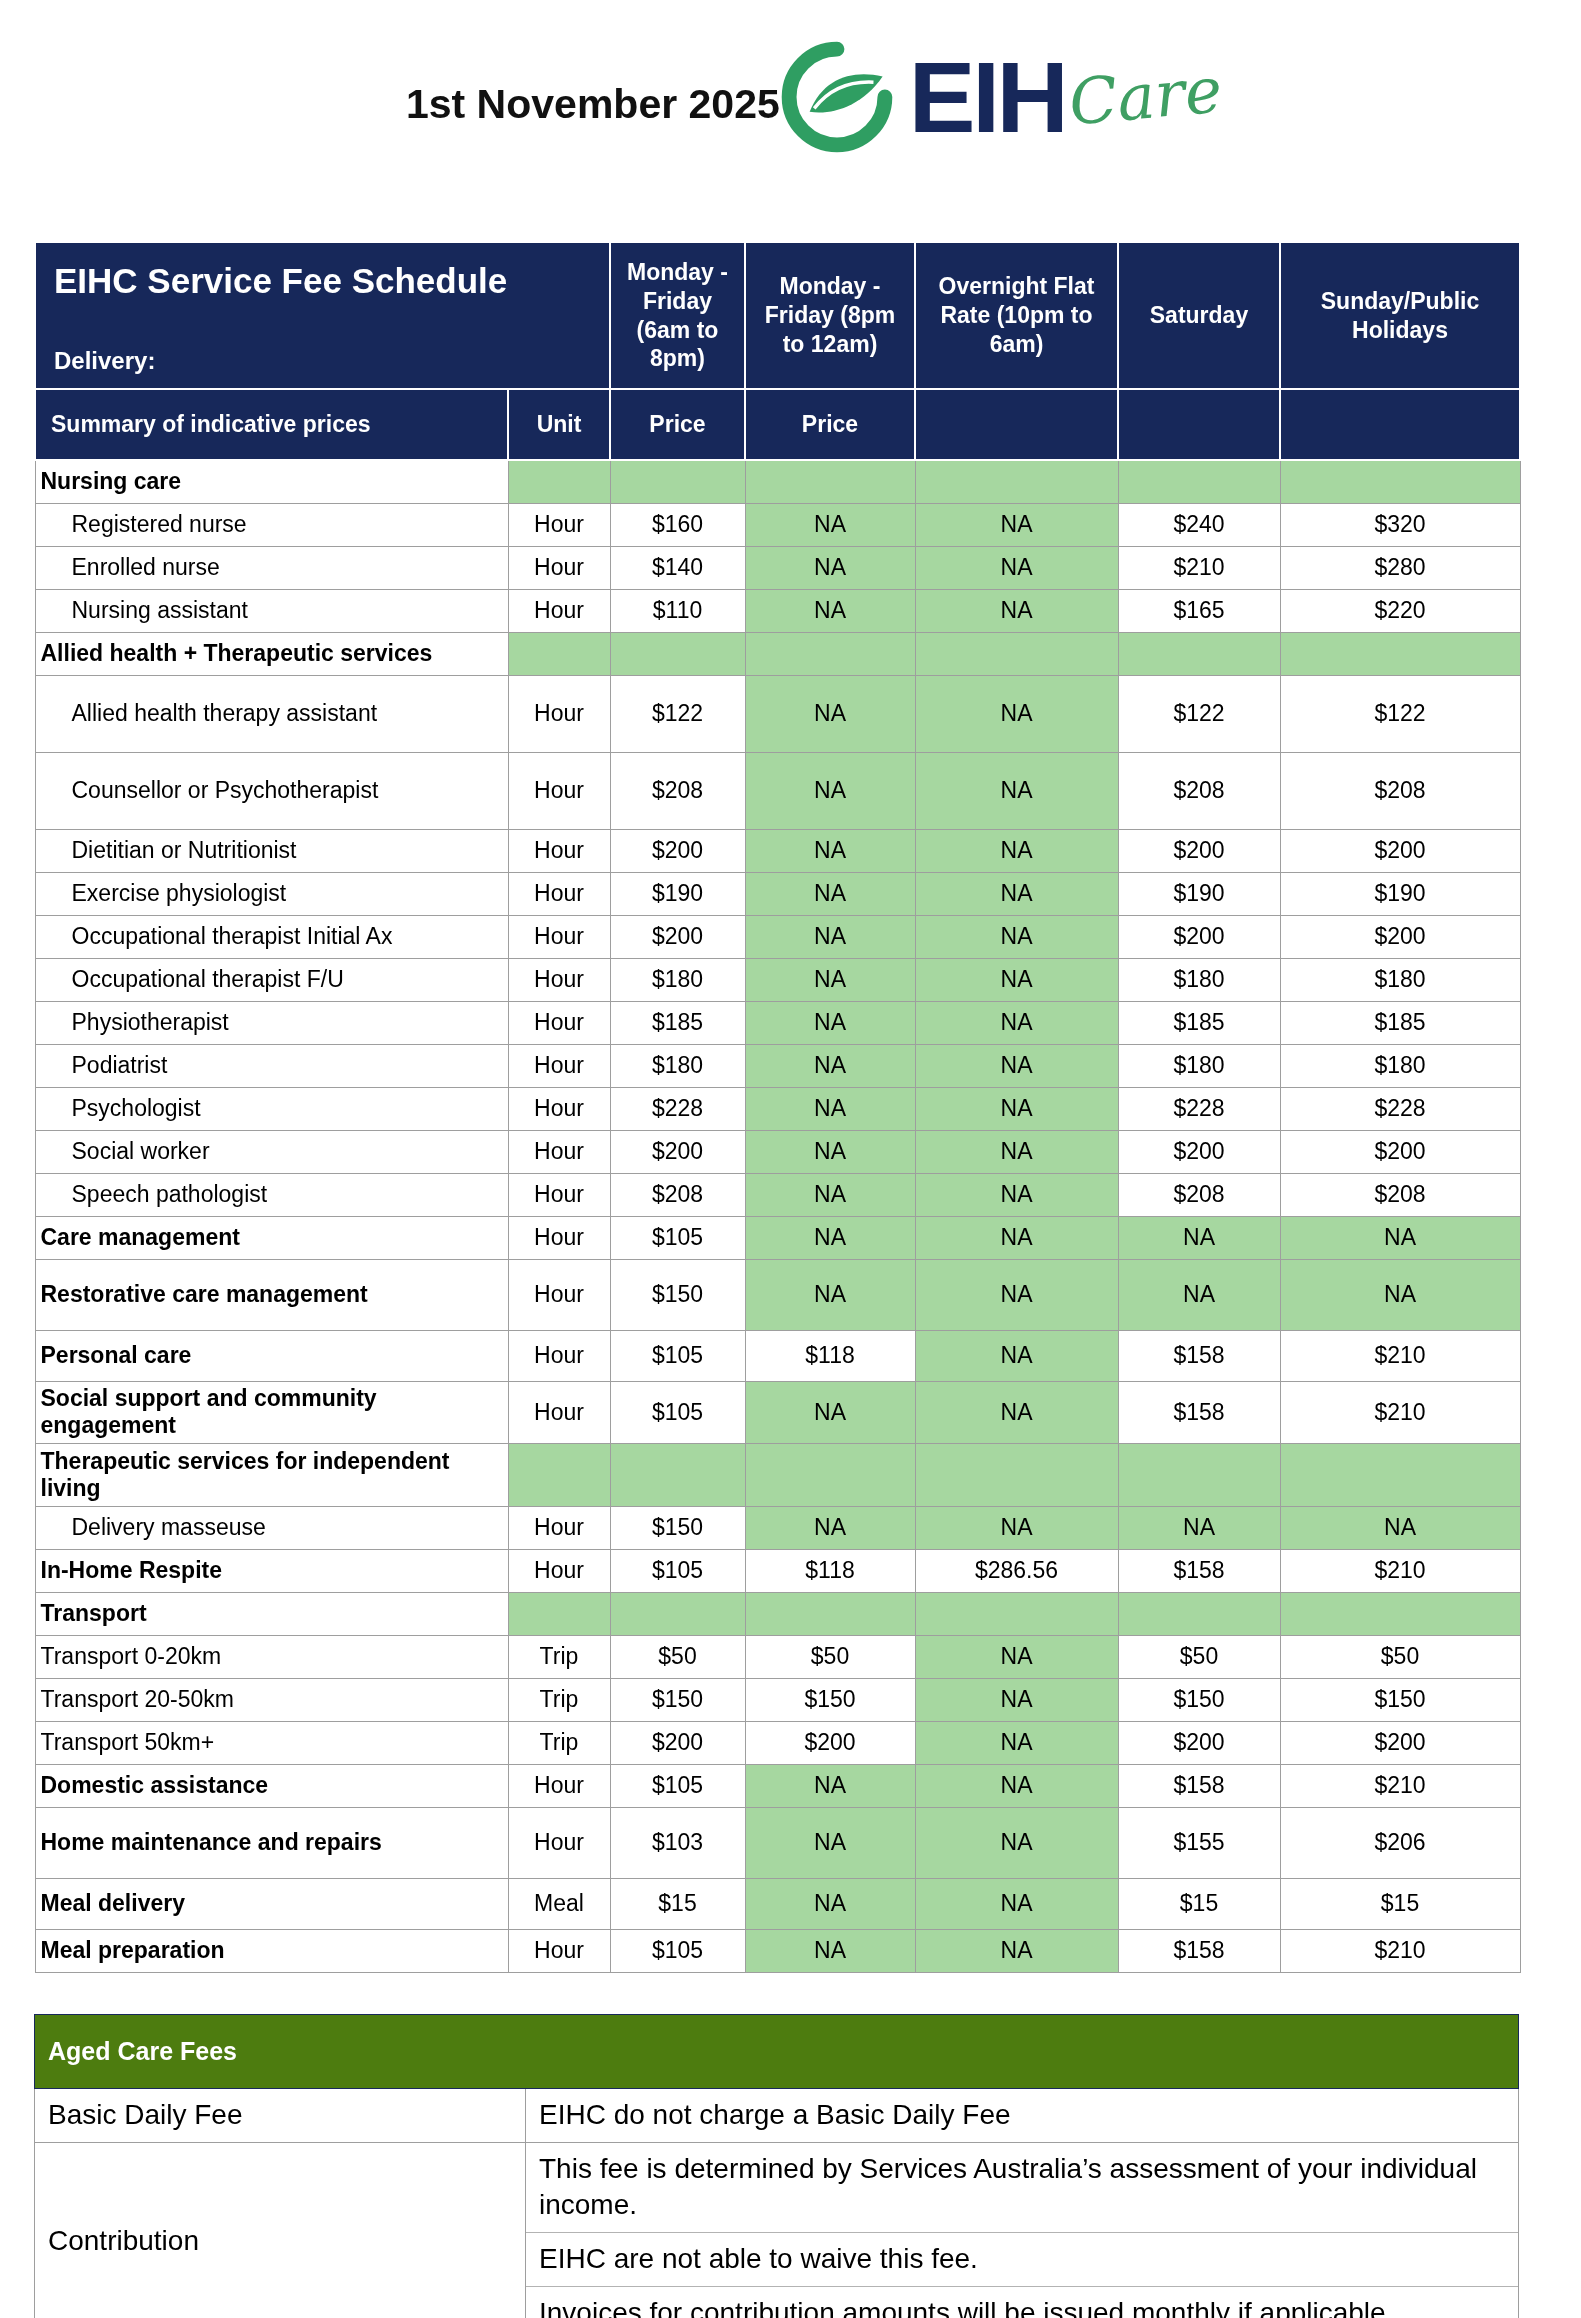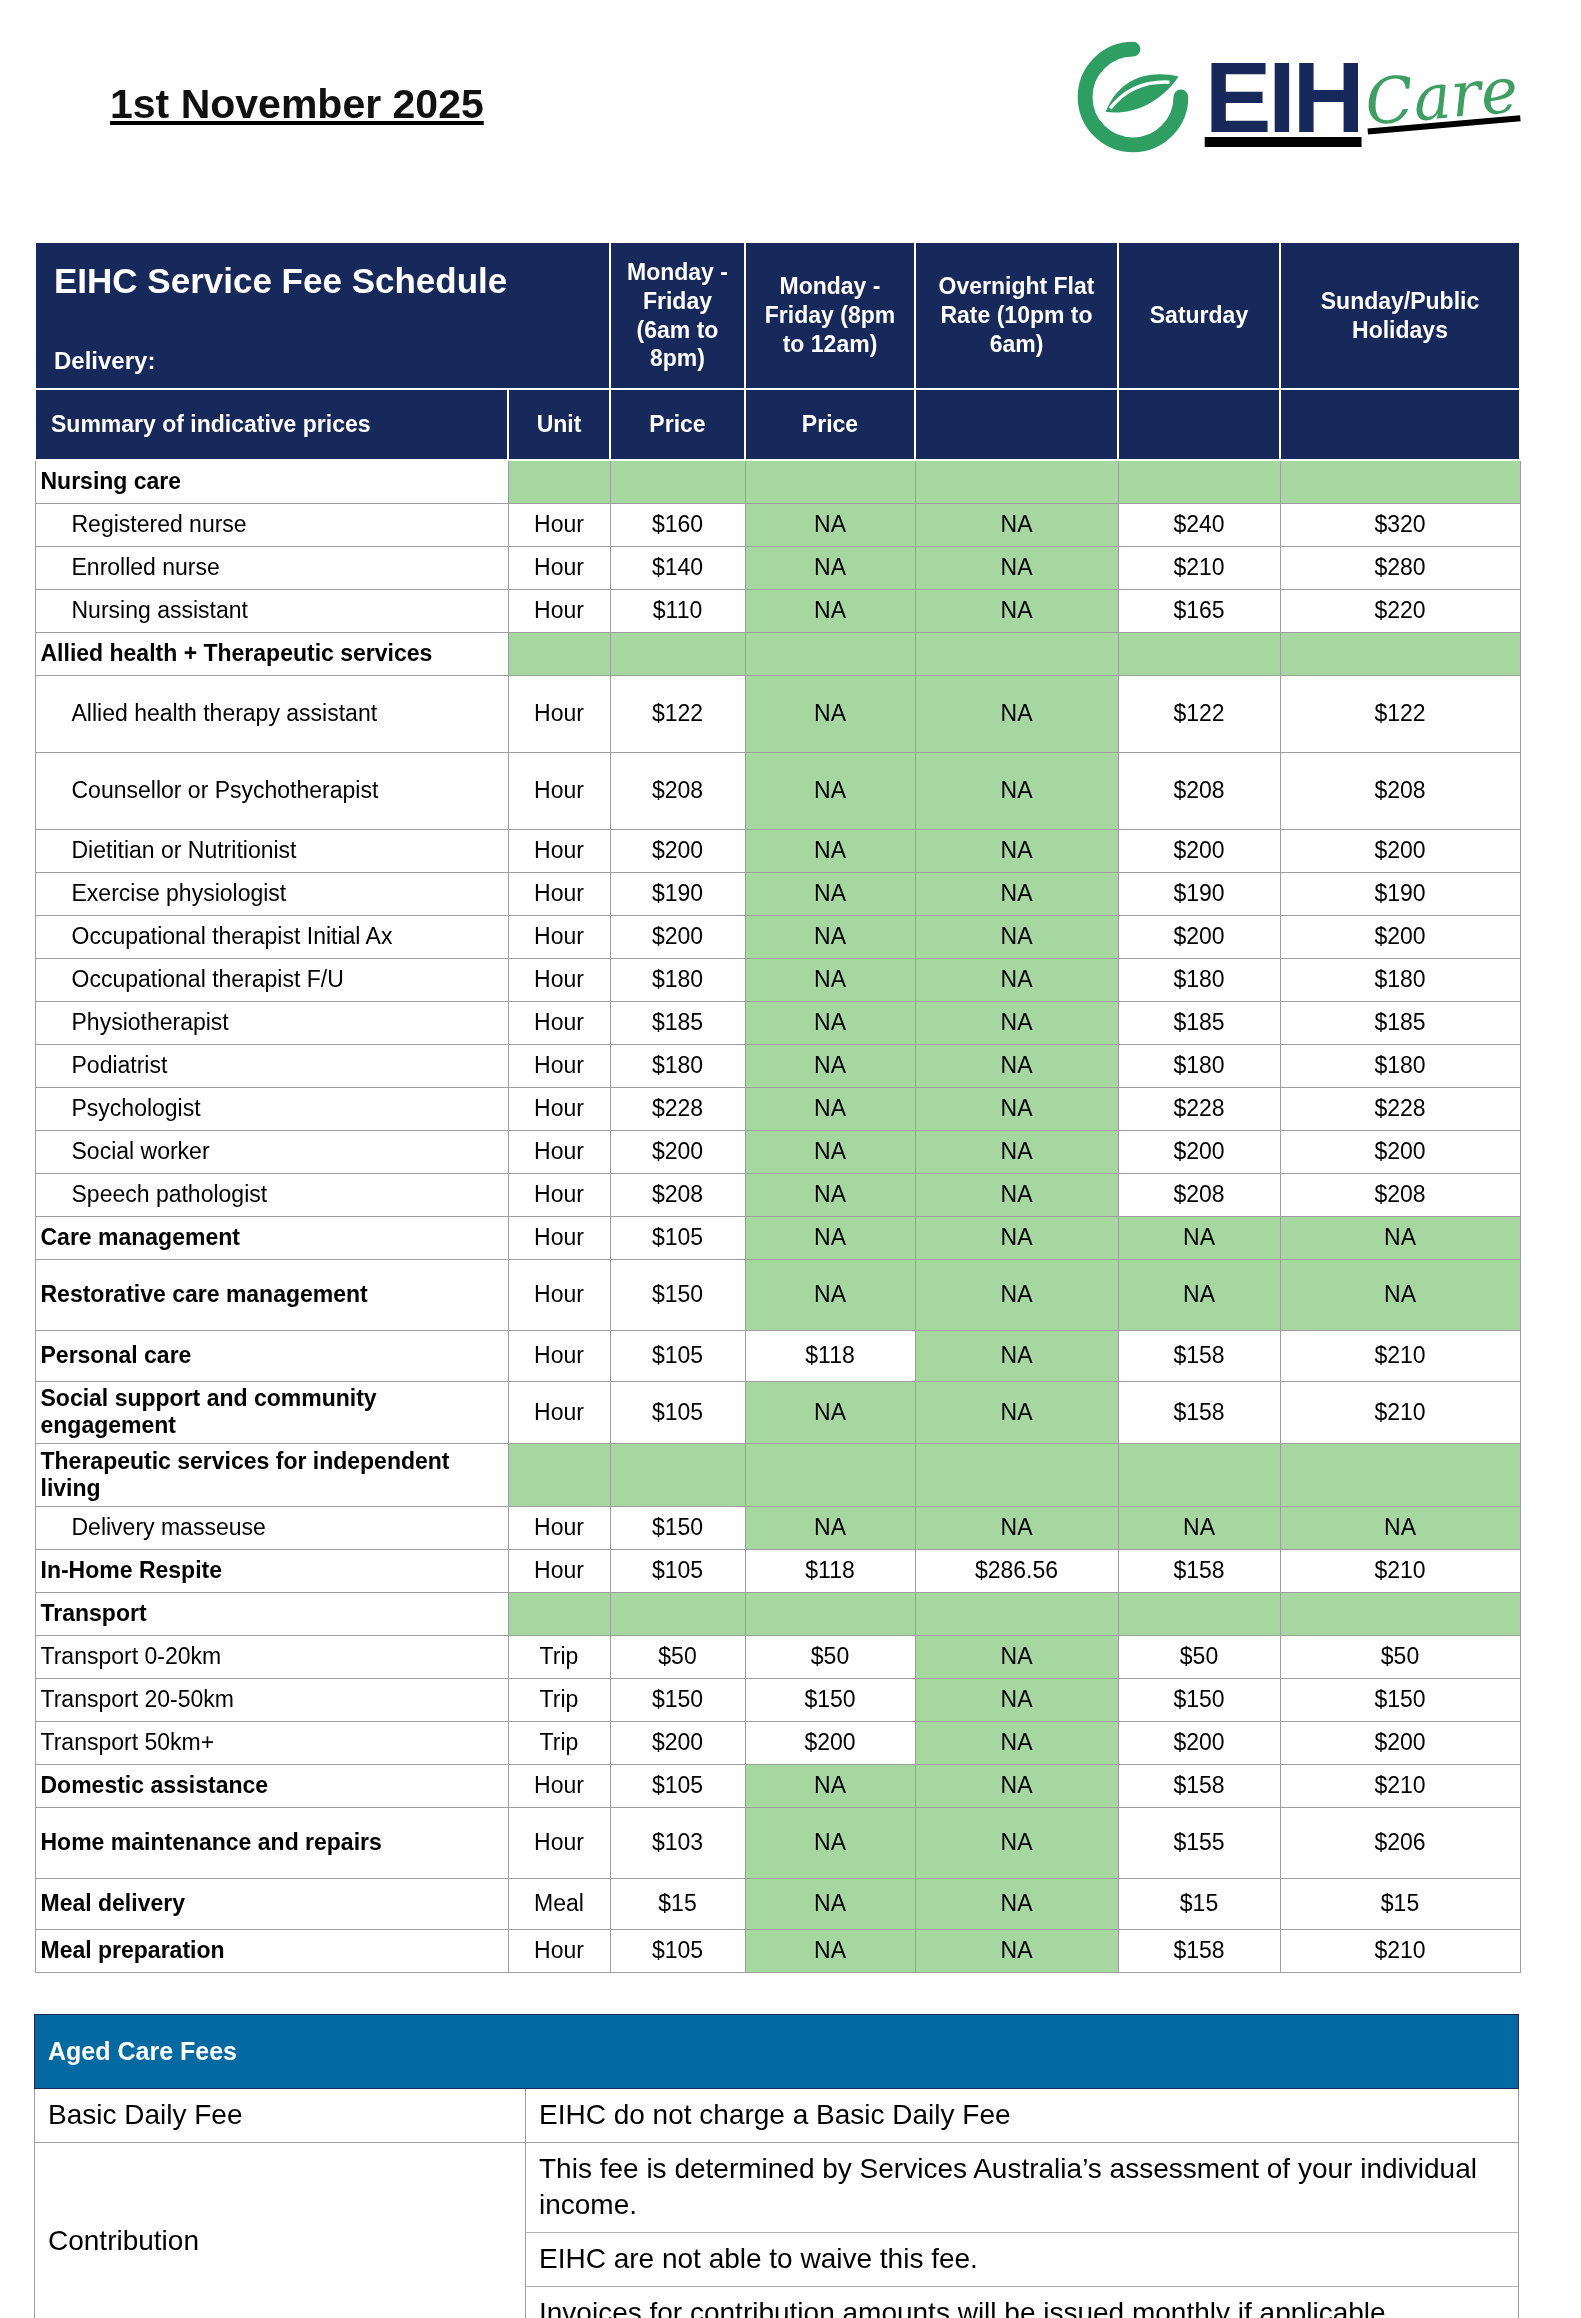--- a/index.html
+++ b/index.html
@@ -6,21 +6,21 @@
   html,body { background:#ffffff; }
   body {
     width:1581px; height:2319px; overflow:hidden;
     color:#000;
     font-family:"Liberation Sans","DejaVu Sans",sans-serif;
     position:relative;
   }
   .page { padding:33px 63px 0 34px; }
 
   
-  .top { display:flex; justify-content:space-between; align-items:flex-start; height:208px;text-decoration:underline; }
+  .top { display:flex; justify-content:center; align-items:flex-start; height:208px; }
   .date { margin:48px 0 0 76px; font-size:41px; font-weight:bold; color:#111; }
   .logo { display:flex; align-items:center; margin-top:6.6px; }
   .logo svg { width:114px; height:114px; }
   .logo-name {
     font-size:100px; font-weight:bold; color:#17285a;
     letter-spacing:-3.3px; margin-left:15px; line-height:1;
   }
   .logo-script {
     font-family:"DejaVu Serif",serif; font-style:italic;
     font-size:63px; color:#3f9f63; margin-left:3.3px; transform:rotate(-5deg);
@@ -59,21 +59,21 @@
   .fee tbody td.label.indent { padding-left:36px; }
   .fee tbody td.label.bold { font-weight:bold; }
   .fee tbody td.green { background:#a6d7a0; }
   .fee tbody tr.size-xl td { height:77px; }
   .fee tbody tr.size-lg td { height:71px; }
   .fee tbody tr.size-sm td { height:51px; }
 
   
   table.aged { border-collapse:collapse; width:1485px; margin-top:41px; }
   .aged th.head {
-    background:#0369a1; color:#fff; font-weight:bold; font-size:25px;
+    background:#4d7c0f; color:#fff; font-weight:bold; font-size:25px;
     text-align:left; padding:22px 13px; height:44px; border:1.6px solid #17285a;
   }
   .aged td {
     border:1.6px solid #9e9e9e; font-size:28px; vertical-align:middle;
     padding:6.6px 13px; line-height:1.3;
   }
   .aged td.alabel { width:491px; }
   .aged td.adesc { padding:0; }
   .aged .line { padding:8.2px 13px; }
   .aged .line + .line { border-top:1.6px solid #b3b3b3; }

